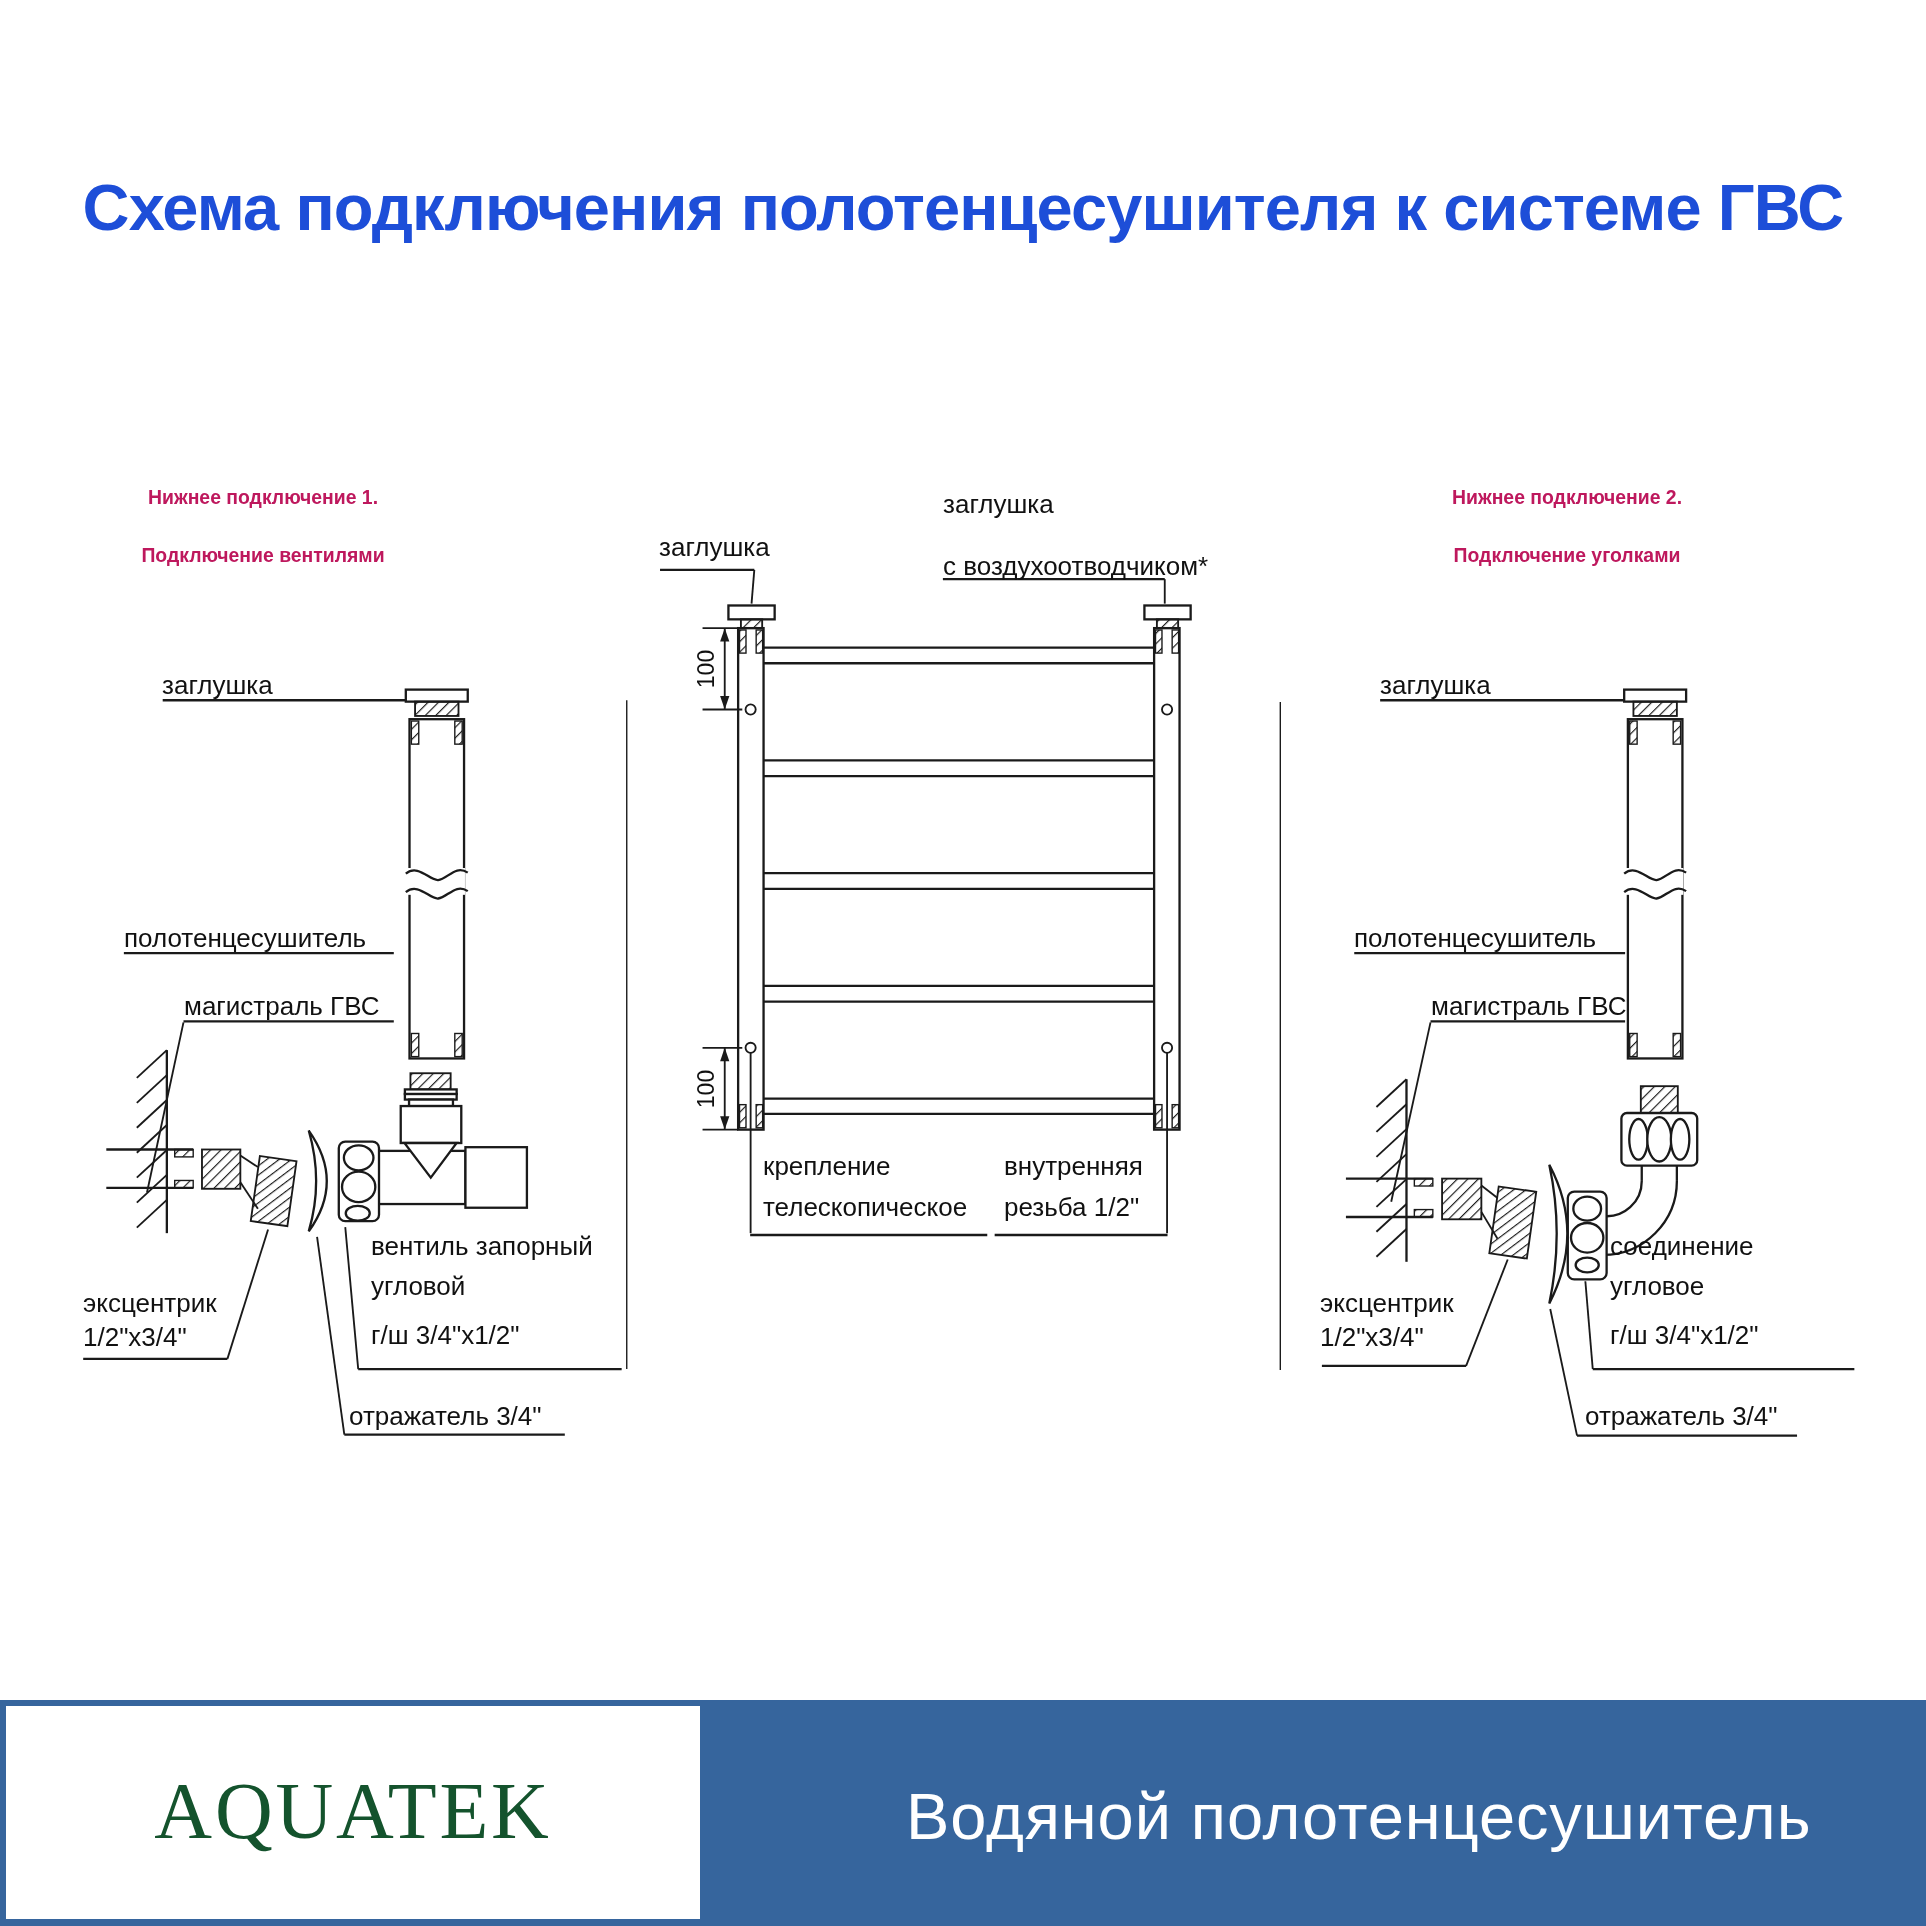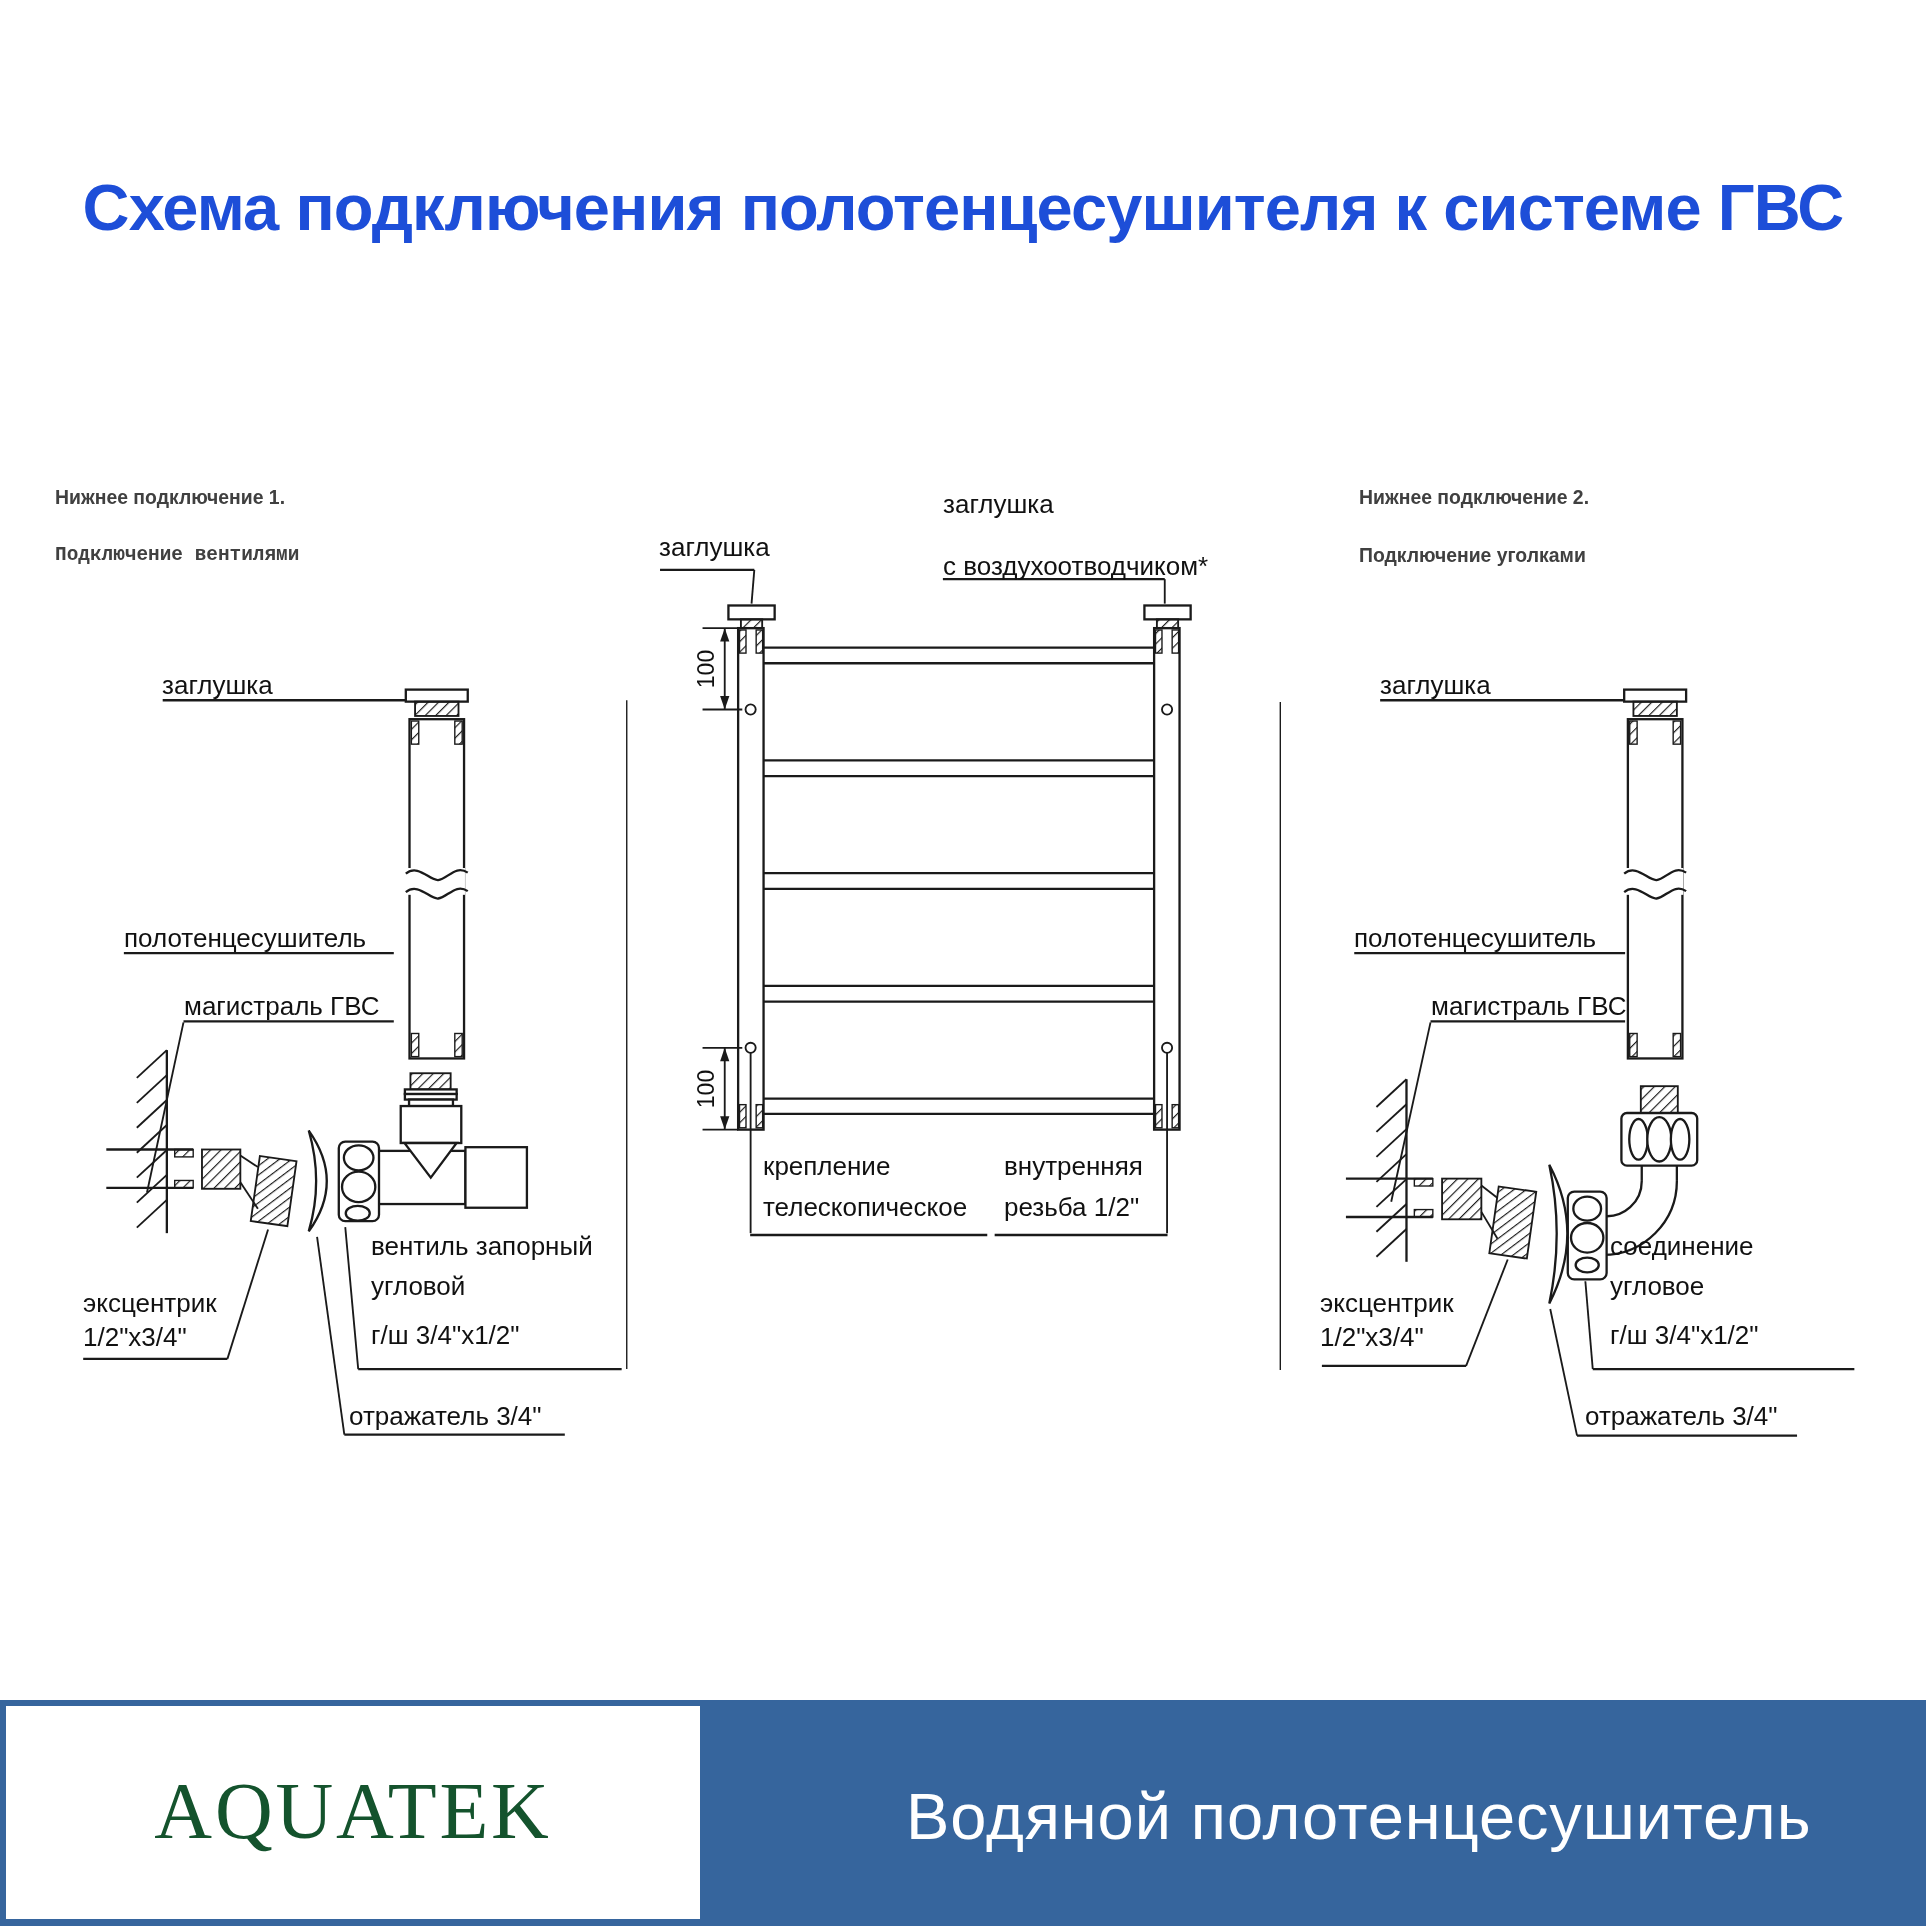--- a/index.html
+++ b/index.html
@@ -1,40 +1,40 @@
 <!DOCTYPE html>
 <html style="font-size:7.4px"><head>
 <meta charset="utf-8">
 <style>
   html,body{margin:0;padding:0;background:#ffffff;}
   #page{position:relative;width:1926px;height:1926px;background:#ffffff;overflow:hidden;
         font-family:"Liberation Sans",sans-serif;color:#111;}
   .abs{position:absolute;white-space:nowrap;}
   #title{left:0;top:170px;width:1926px;text-align:center;font-size:65px;font-weight:bold;
          letter-spacing:-0.9px;color:#1d4ed8;}
-  .hdr{width:416px;font-size:19.4px;font-weight:bold;color:#404040;}
+  .hdr{width:416px;text-align:center;font-size:19.4px;font-weight:bold;color:#be185d;}
   .lbl{font-size:26px;color:#111;}
   .dim{width:74px;height:28px;text-align:center;font-size:23px;color:#111;
        transform:rotate(-90deg);}
   #schem{position:absolute;left:0;top:0;}
   #footer-band{left:0;top:1700px;width:1926px;height:226px;background:#36659d;}
   #logo-box{left:6px;top:1706px;width:694px;height:213px;background:#ffffff;}
   #brand{left:6px;top:1766px;width:694px;text-align:center;
          font-family:"Liberation Serif",serif;font-size:80px;color:#14532d;letter-spacing:2.8px;}
   #product{left:906px;top:1779px;font-size:65px;color:#ffffff;letter-spacing:0.9px;}
 </style>
 </head>
 <body>
 
 <div id="page">
 
   <div id="title" class="abs">Схема подключения полотенцесушителя к системе ГВС</div>
 
   <div class="abs hdr" style="left:55px;top:486px;">Нижнее подключение 1.</div>
-  <div class="abs hdr" style="left:55px;top:544px;font-family:Liberation Mono, monospace;">Подключение вентилями</div>
+  <div class="abs hdr" style="left:55px;top:544px;">Подключение вентилями</div>
   <div class="abs hdr" style="left:1359px;top:486px;">Нижнее подключение 2.</div>
   <div class="abs hdr" style="left:1359px;top:544px;">Подключение уголками</div>
 
   <svg id="schem" width="1926" height="1926" viewBox="0 0 4167 4167">
     <defs>
       <pattern id="hatch" width="16" height="16" patternUnits="userSpaceOnUse" patternTransform="rotate(45)">
         <line x1="0" y1="0" x2="0" y2="16" stroke="#1a1a1a" stroke-width="5"></line>
       </pattern>
     </defs>
 

